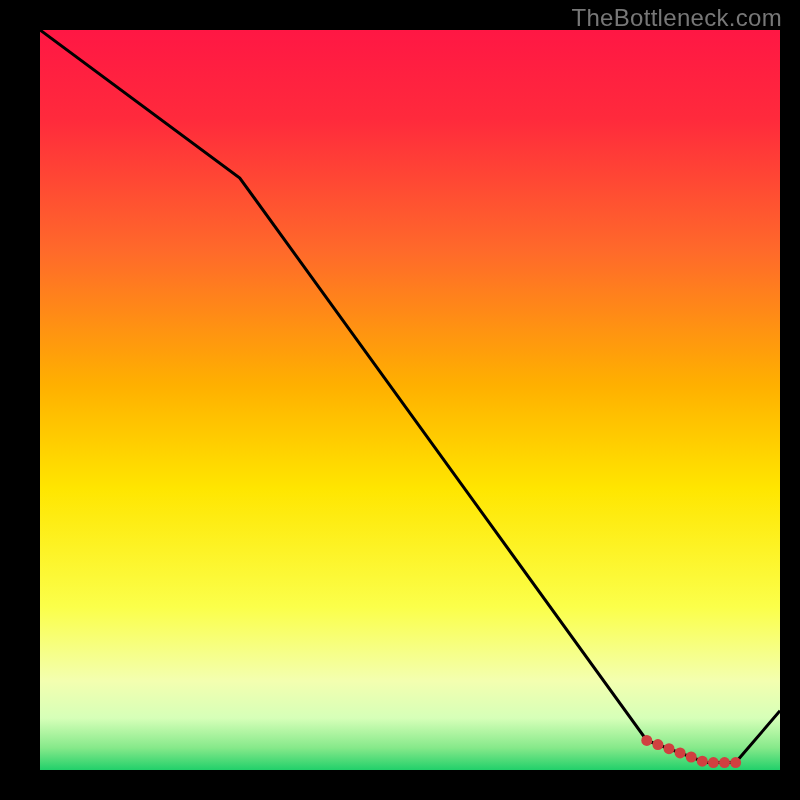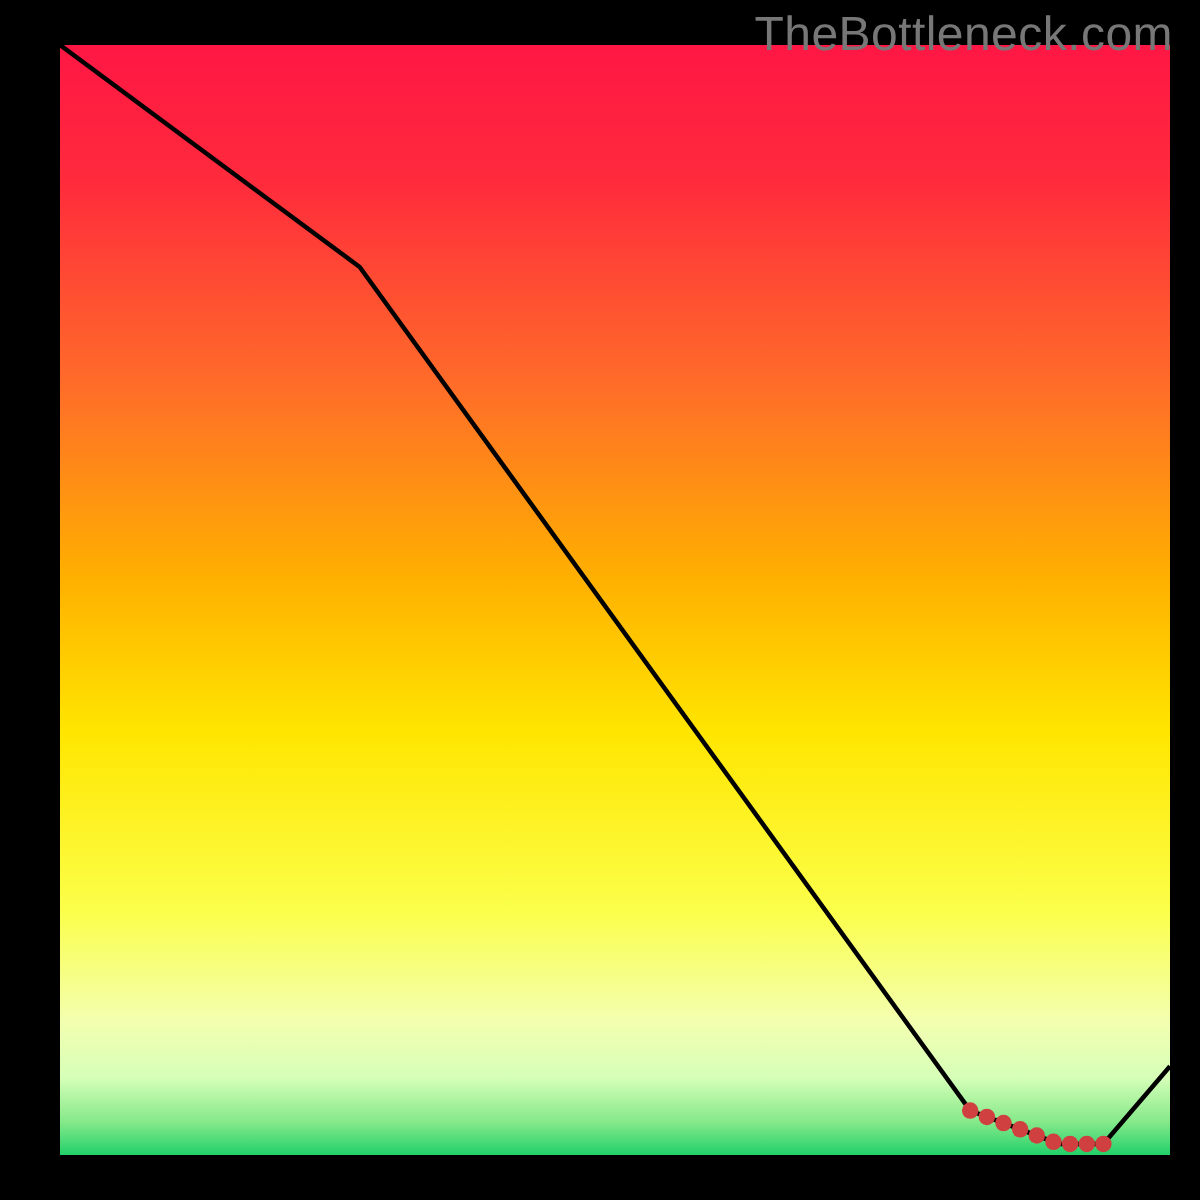--- a/index.html
+++ b/index.html
@@ -15,21 +15,21 @@
     position: relative;
     width: 800px;
     height: 800px;
     background: #000;
   }
   .watermark {
     position: absolute;
     top: 4px;
     right: 18px;
     color: #777;
-    font-size: 32px;
+    font-size: 24px;
     font-weight: 500;
     letter-spacing: 0.3px;
     z-index: 10;
   }
   .plot {
     position: absolute;
     left: 40px;
     top: 30px;
     width: 740px;
     height: 740px;

